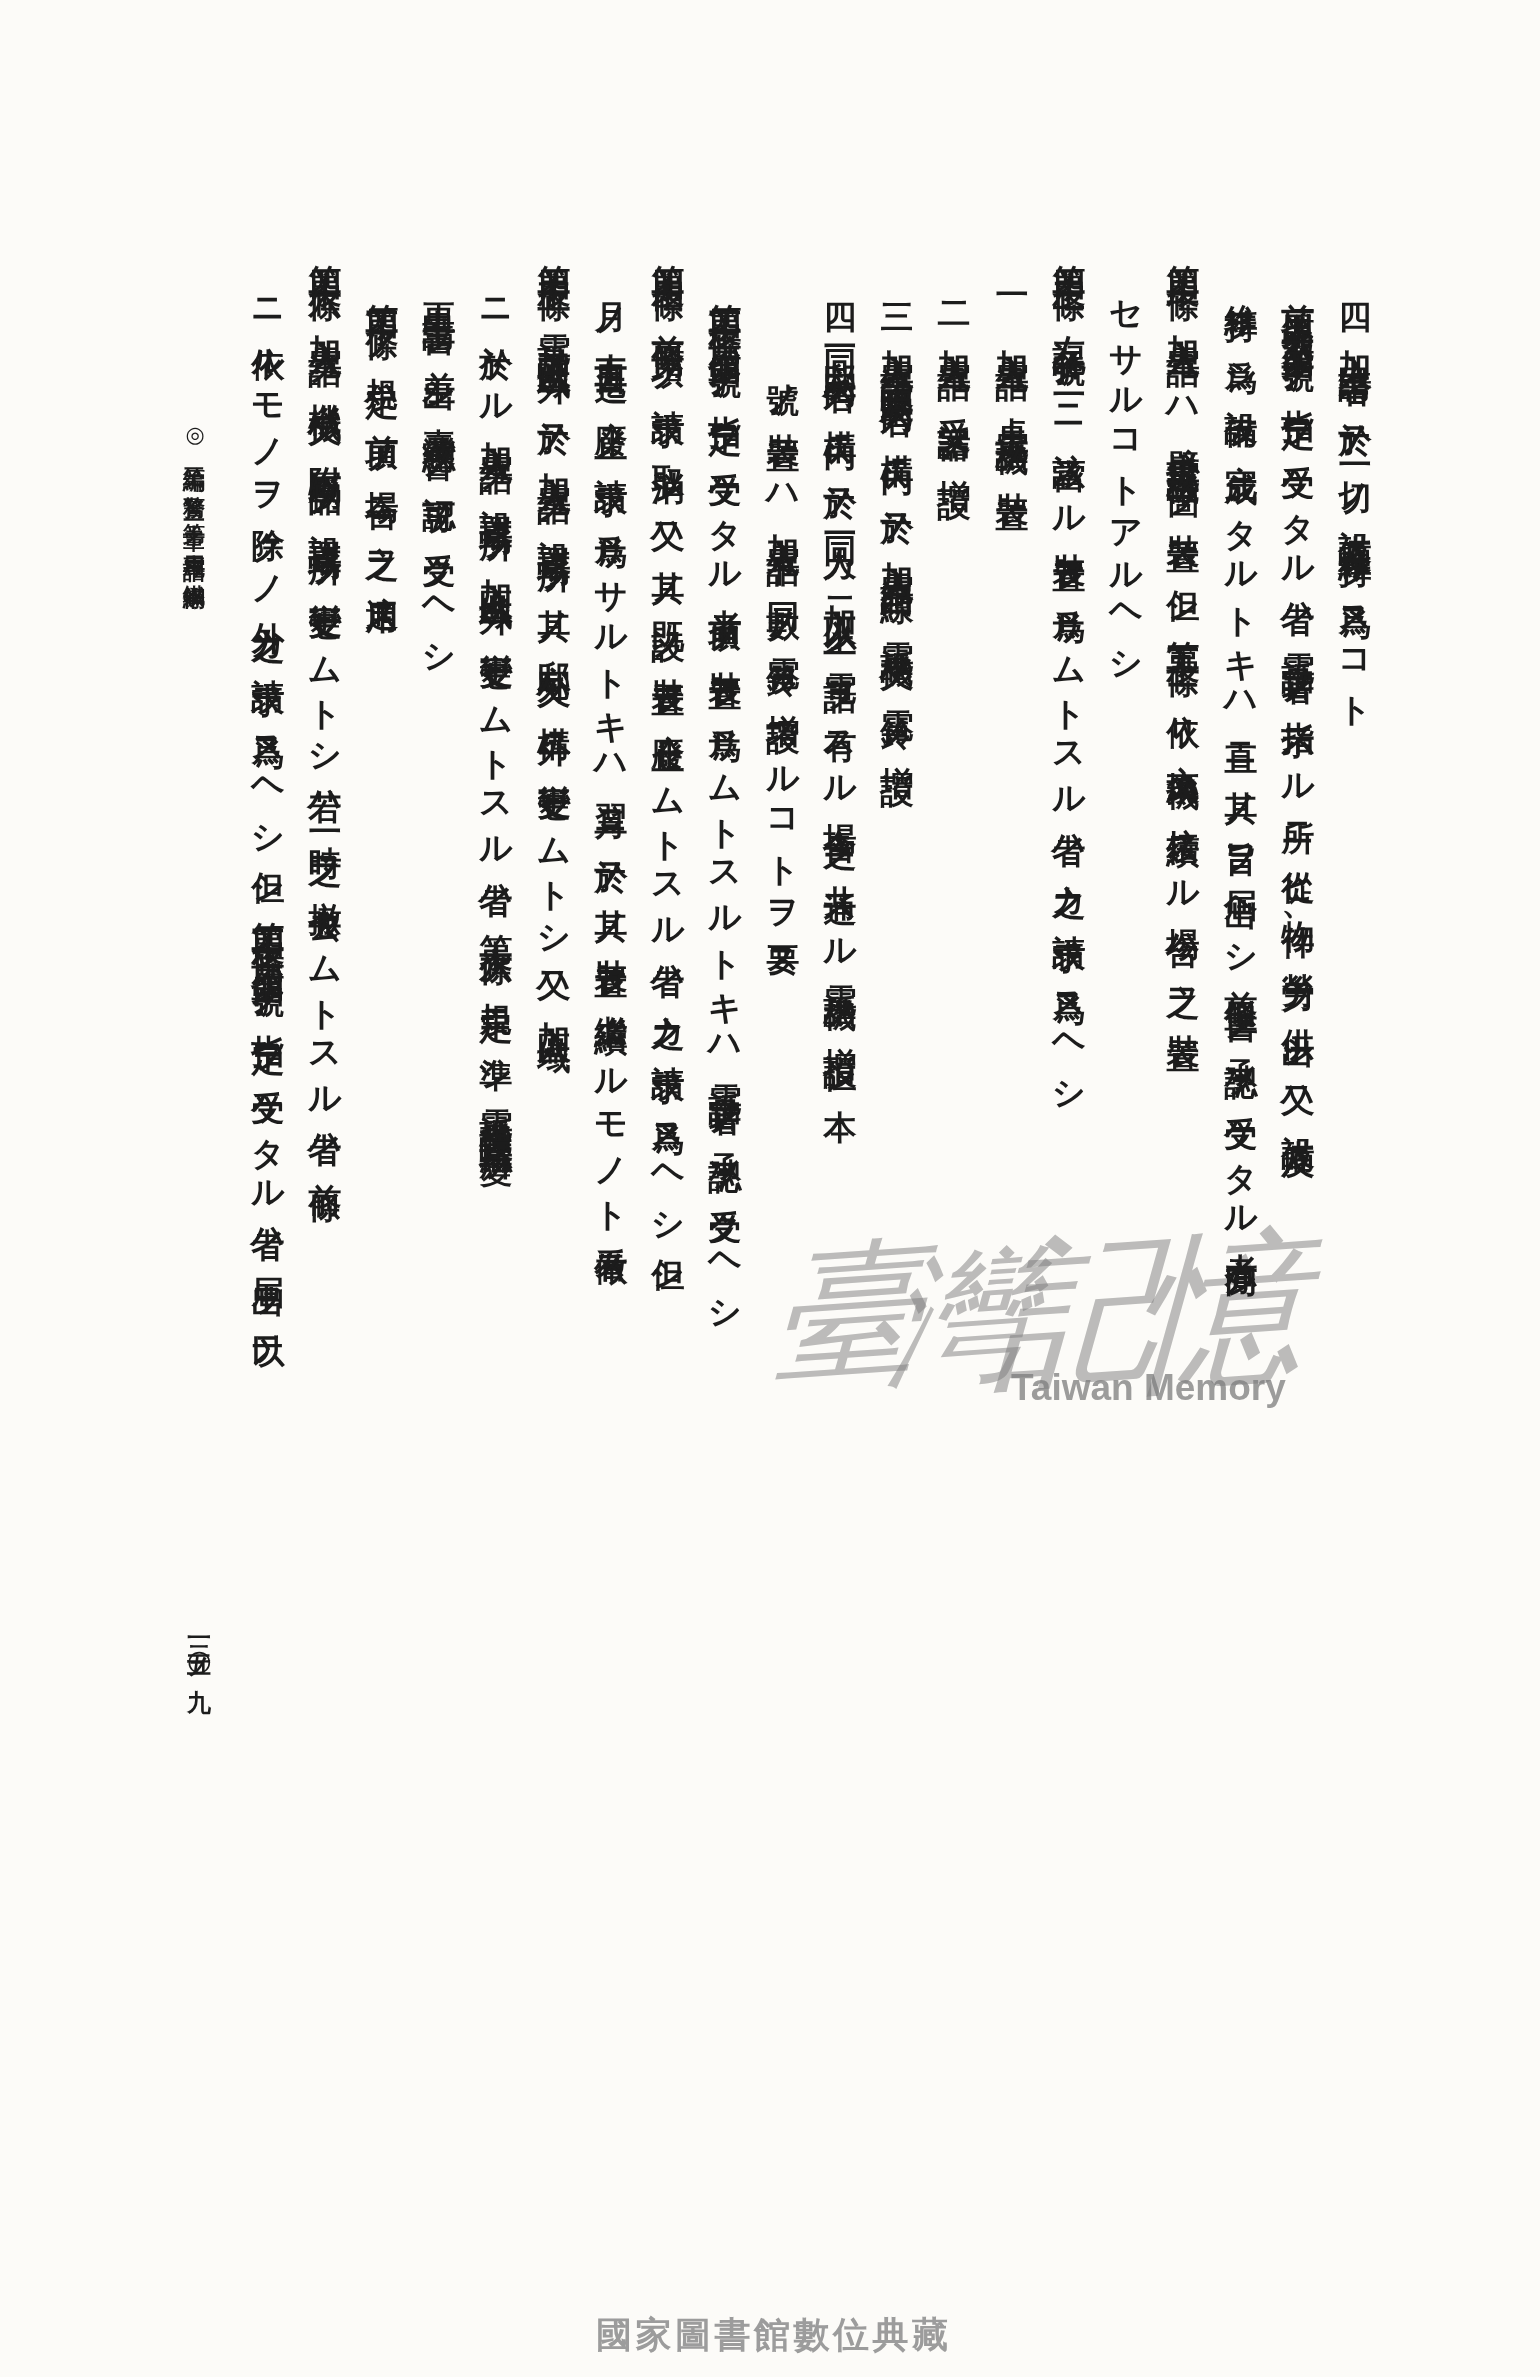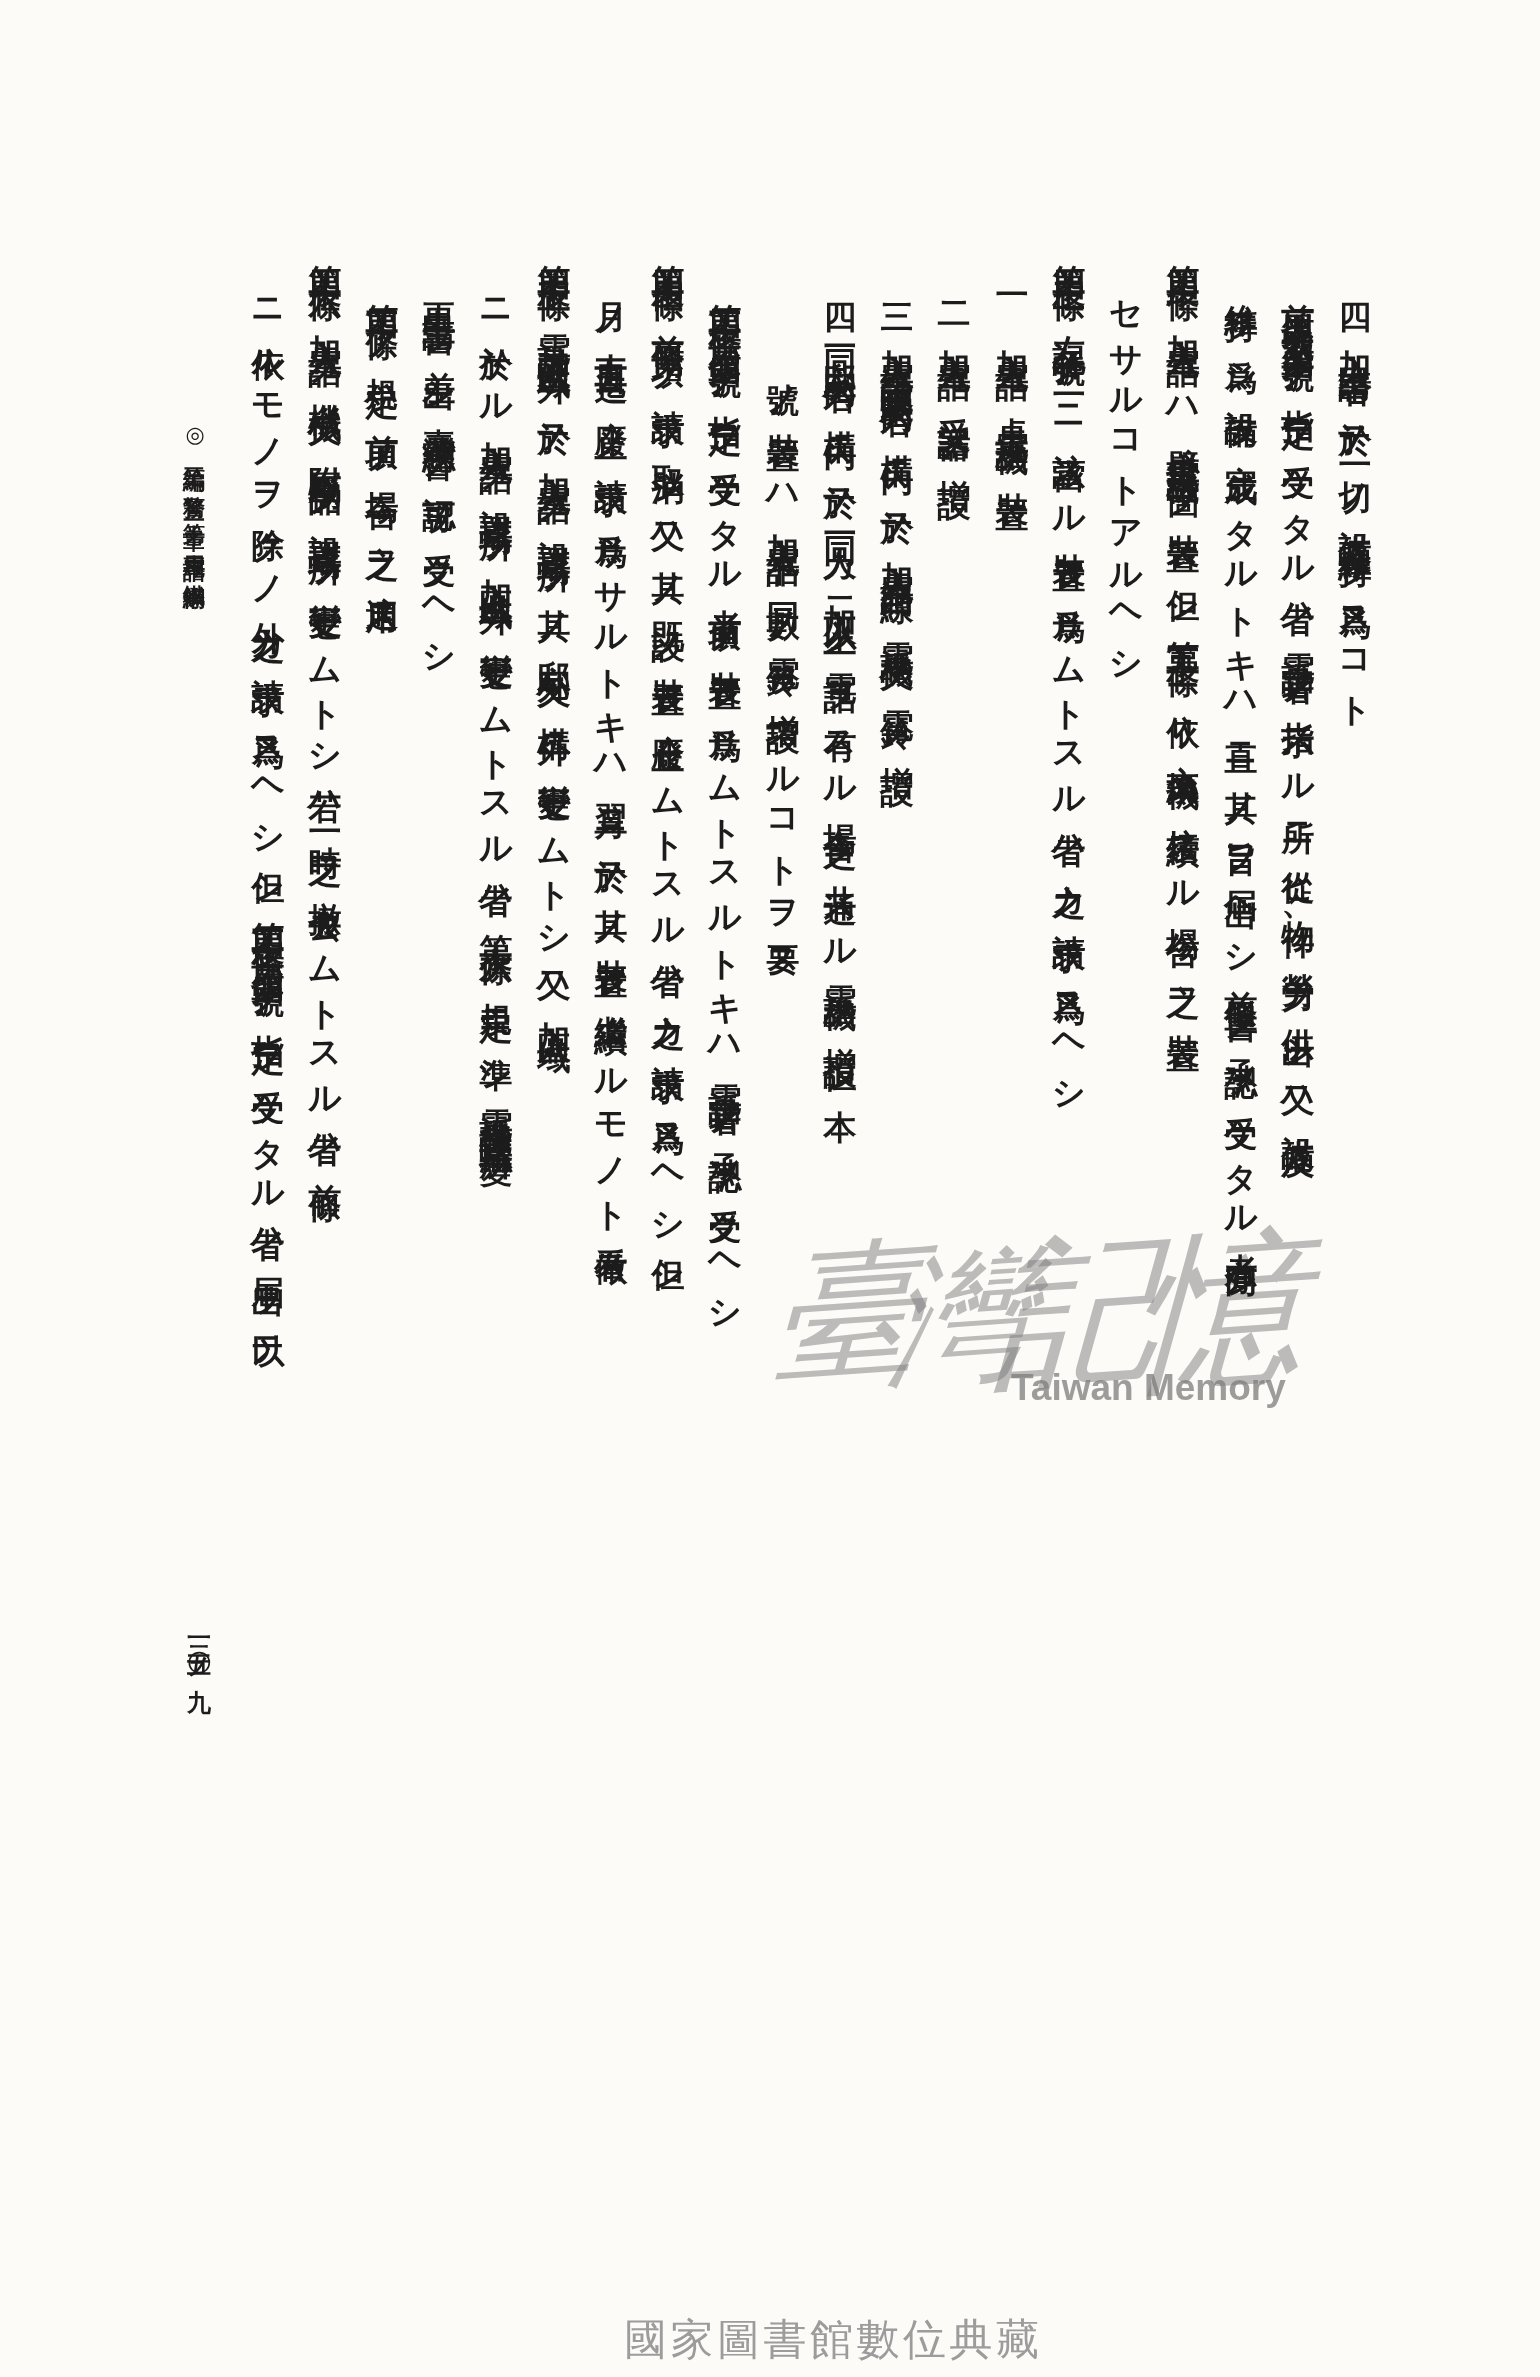--- a/index.html
+++ b/index.html
@@ -75,26 +75,27 @@
     left:1011px; top:1367px;
     font-family:Liberation Sans, sans-serif;
     font-weight:bold;
     font-size:37px;
     color:var(--wm);
     opacity:.75;
   }
   .text-layer{position:absolute;left:0;top:0;width:100%;height:100%;z-index:2;}
   .footer-caption{
     position:absolute;
-    left:624px; top:2311px;
+    left:596px; top:2311px;
     font-family:"DejaVu Sans", sans-serif;
-    font-size:43px;
+    font-size:36px;
     letter-spacing:3.5px;
     color:var(--footer);
     z-index:2;
+    font-weight:bold;
   }
 </style>
 </head>
 <body>
 
 <div class="page">
 
   <div class="watermark">
     <span class="wm-char wm-c0">臺</span>
     <span class="wm-char wm-c1">灣</span>

